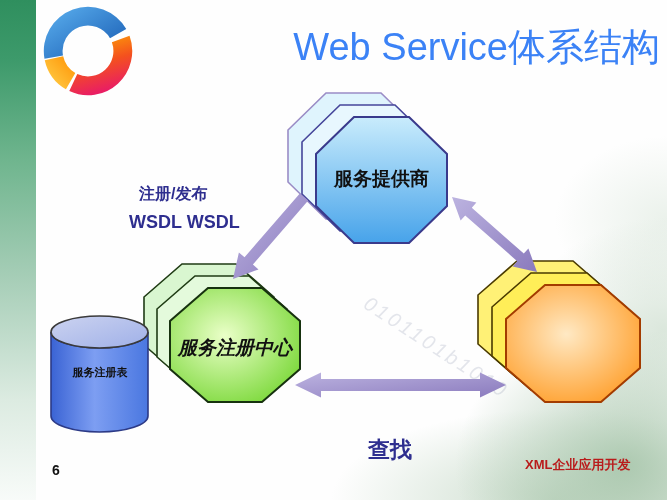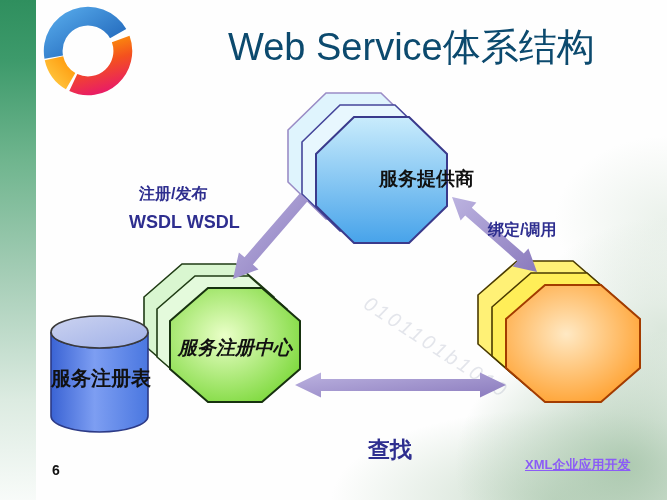--- a/index.html
+++ b/index.html
@@ -16,33 +16,33 @@
       radial-gradient(ellipse 320px 130px at 555px 500px, rgba(176,203,178,0.65), rgba(176,203,178,0) 70%),
       radial-gradient(ellipse 160px 120px at 667px 220px, rgba(205,222,206,0.4), rgba(205,222,206,0) 70%);
   }
   .left-bar{
     position:absolute;left:0;top:0;width:36px;height:500px;
     background:linear-gradient(180deg,#2f8f5e 0%,#3d9a6b 12%,#6fb58e 32%,#a5cdb6 55%,#dcebe1 80%,#f8fbf9 100%);
   }
   .logo{position:absolute;left:40px;top:4px;width:96px;height:94px;}
   .title{
     position:absolute;left:228px;top:22px;width:432px;height:50px;
-    font-size:38px;line-height:50px;text-align:left;color:#0c4a6e;
+    font-size:38px;line-height:50px;text-align:right;color:#3b82f6;
     white-space:nowrap;
   }
   .diagram-svg{position:absolute;left:0;top:0;}
   .lbl{position:absolute;color:#2e2e8f;font-weight:bold;white-space:nowrap;}
   .node-lbl{position:absolute;text-align:center;color:#111;font-weight:bold;white-space:nowrap;}
   .watermark{
     position:absolute;left:372px;top:292px;
     font-size:20px;letter-spacing:3px;color:rgba(130,140,170,0.22);
     transform:rotate(33deg);transform-origin:left top;font-style:italic;
   }
   .page-num{position:absolute;left:52px;top:462px;font-size:14px;font-weight:bold;color:#111;}
-  .footer{position:absolute;left:525px;top:456px;font-size:13px;font-weight:bold;color:#8b5cf6;text-decoration:underline;}
+  .footer{position:absolute;left:525px;top:456px;font-size:13px;font-weight:bold;color:#b91c1c;}
 </style>
 </head>
 <body>
 
 <div class="slide">
   <div class="bg-texture"></div>
   <div class="left-bar"></div>
 
   <svg class="logo" viewBox="0 0 100 100">
     <defs>
@@ -124,24 +124,23 @@
     <polygon points="354,117 409,117 447,154 447,206 409,243 354,243 316,206 316,154" fill="url(#octBlue)" stroke="#3a3a8c" stroke-width="2"></polygon>
     <polygon points="208,288 262,288 300,321 300,369 262,402 208,402 170,369 170,321" fill="url(#octGreen)" stroke="#17320f" stroke-width="2"></polygon>
     <polygon points="545,285 601,285 640,319 640,368 601,402 545,402 506,368 506,319" fill="url(#octOrange)" stroke="#a33c00" stroke-width="2"></polygon>
 
     <g>
       <path d="M51,332 L51,416 A48.5,16 0 0 0 148,416 L148,332 A48.5,16 0 0 1 51,332 Z" fill="url(#cylBody)" stroke="#2c3a86" stroke-width="1.6"></path>
       <ellipse cx="99.5" cy="332" rx="48.5" ry="16" fill="url(#cylTop)" stroke="#3a3a3a" stroke-width="1.6"></ellipse>
     </g>
   </svg>
 
-  <div class="node-lbl" style="left:316px;top:166px;width:131px;font-size:19px;padding-left:45px;">服务提供商</div>
+  <div class="node-lbl" style="left:316px;top:166px;width:131px;font-size:19px;">服务提供商</div>
   <div class="node-lbl" style="left:164px;top:335px;width:142px;font-size:19px;font-style:italic;">服务注册中心</div>
-  <div class="node-lbl" style="left:51px;top:365px;width:98px;font-size:20px;">服务注册表</div>
+  <div class="node-lbl" style="left:51px;top:365px;width:98px;font-size:11px;">服务注册表</div>
 
   <div class="lbl" style="left:139px;top:184px;width:110px;font-size:16px;">注册/发布</div>
   <div class="lbl" style="left:129px;top:212px;width:130px;font-size:18px;">WSDL WSDL</div>
-  <div class="lbl" style="left:488px;top:220px;width:110px;font-size:16px;">绑定/调用</div>
   <div class="lbl" style="left:368px;top:395px;width:64px;font-size:22px;margin-top:40px;">查找</div>
 
   <div class="page-num">6</div>
   <div class="footer">XML企业应用开发</div>
 </div>
 
 </body></html>

